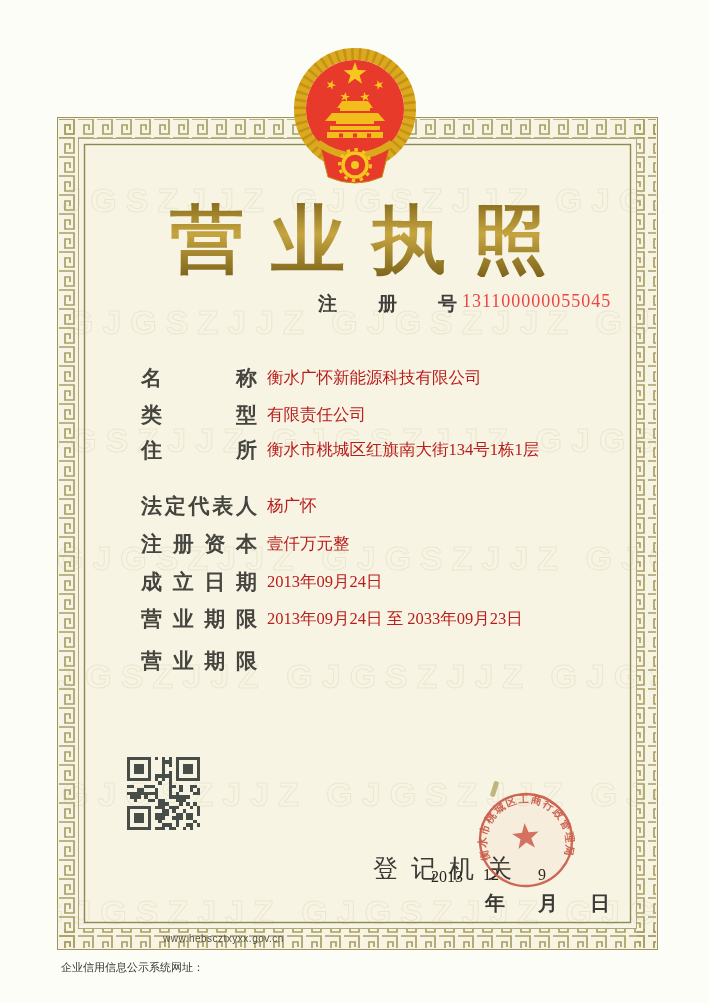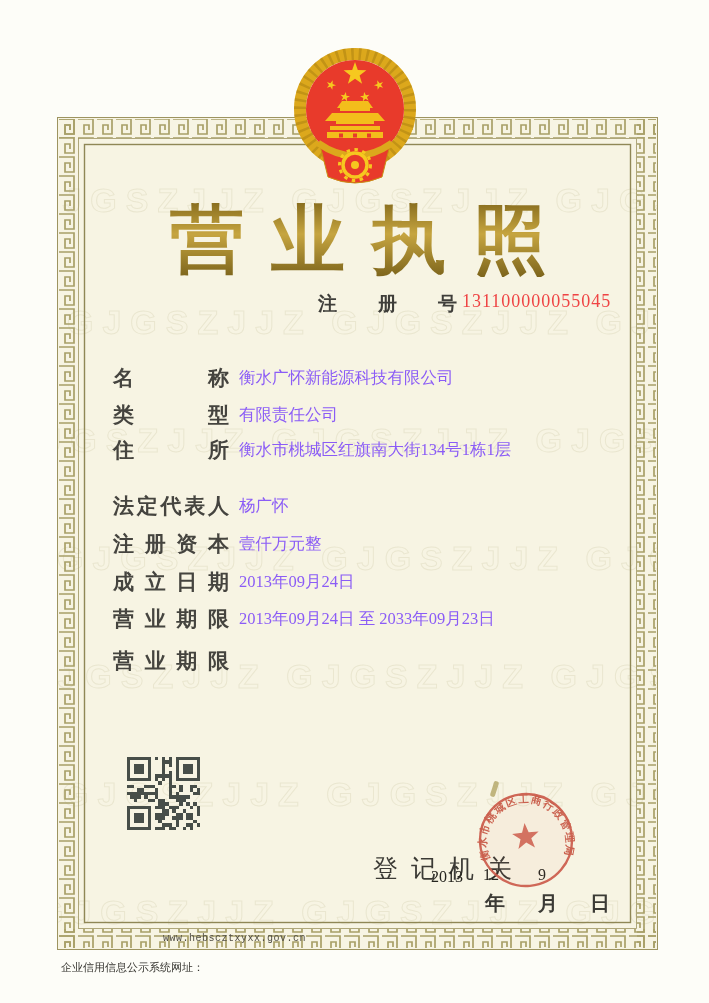--- a/index.html
+++ b/index.html
@@ -6,30 +6,30 @@
   .page{position:relative;width:709px;height:1003px;background:#fdfdf8;font-family:"Liberation Sans",sans-serif;overflow:hidden;}
   .paper{position:absolute;left:57px;top:117px;width:601px;height:833px;background:#f7f4e3;overflow:hidden;}
   .wm{position:absolute;font-weight:bold;font-size:34px;letter-spacing:9px;white-space:nowrap;color:transparent;-webkit-text-stroke:1px rgba(158,148,94,0.14);}
   .frame{position:absolute;left:57px;top:117px;}
   .emblem{position:absolute;left:294px;top:45px;}
   .doc-title{position:absolute;left:170px;top:203px;font-size:74px;font-weight:bold;letter-spacing:27px;line-height:1;white-space:nowrap;
     background:linear-gradient(180deg,#8a6f20 0%,#c6a540 42%,#7d651c 100%);-webkit-background-clip:text;background-clip:text;color:transparent;}
   .reg-label{position:absolute;left:318px;top:291px;font-size:19px;font-weight:600;letter-spacing:41px;color:#3f3e3a;white-space:nowrap;}
   .reg-number{position:absolute;left:462px;top:291px;font-size:18px;font-family:"Liberation Serif",serif;letter-spacing:1px;color:#ef4444;}
   .row{position:absolute;left:113px;display:flex;align-items:flex-start;}
-  .flabel{flex:none;width:116px;font-size:21px;font-weight:600;color:#45443f;line-height:1.1;text-align:justify;text-align-last:justify;}
-  .fvalue{margin-left:10px;font-size:16.5px;font-family:"Liberation Serif",serif;color:#8b5cf6;line-height:1.25;padding-top:2px;white-space:nowrap;}
+  .flabel{flex:none;width:116px;font-size:21px;font-weight:600;color:#45443f;line-height:1.1;text-align:justify;text-align-last:justify;margin-left:28px;}
+  .fvalue{margin-left:10px;font-size:16.5px;font-family:"Liberation Serif",serif;color:#b91c1c;line-height:1.25;padding-top:2px;white-space:nowrap;}
   .row-scope .fvalue{width:356px;white-space:normal;font-size:13px;line-height:17px;padding-top:1px;}
   .qr{position:absolute;left:127px;top:757px;width:73px;height:73px;}
   .reg-authority{position:absolute;left:373px;top:852px;font-size:25px;font-weight:400;letter-spacing:13px;color:#3b3a35;white-space:nowrap;}
   .date-num{position:absolute;font-family:"Liberation Serif",serif;font-size:16px;color:#26251f;}
   .date-unit{position:absolute;font-size:20px;font-weight:600;color:#3b3a35;}
   .seal{position:absolute;left:476px;top:790px;width:100px;height:100px;transform:rotate(-5deg);}
   .inkmark{position:absolute;left:492px;top:781px;width:5px;height:16px;background:#b6a96c;border-radius:2px;transform:rotate(18deg);opacity:.85;}
-  .border-url{position:absolute;left:163px;top:933px;font-family:Liberation Mono, monospace;font-size:10px;letter-spacing:.5px;color:#514e45;}
+  .border-url{position:absolute;left:163px;top:933px;font-family:Liberation Sans, sans-serif;font-size:10px;letter-spacing:.5px;color:#514e45;}
   .footer-left{position:absolute;left:61px;top:960px;font-size:11px;color:#34332e;}
   .footer-right{position:absolute;right:54px;top:957px;font-size:13.5px;font-weight:500;color:#23221e;}
 </style>
 </head>
 <body>
 
 <div class="page">
 
   <div class="paper">
     <div class="wm" style="left:-30px;top:64px">GJGSZJJZ  GJGSZJJZ  GJGSZJJZ</div>

